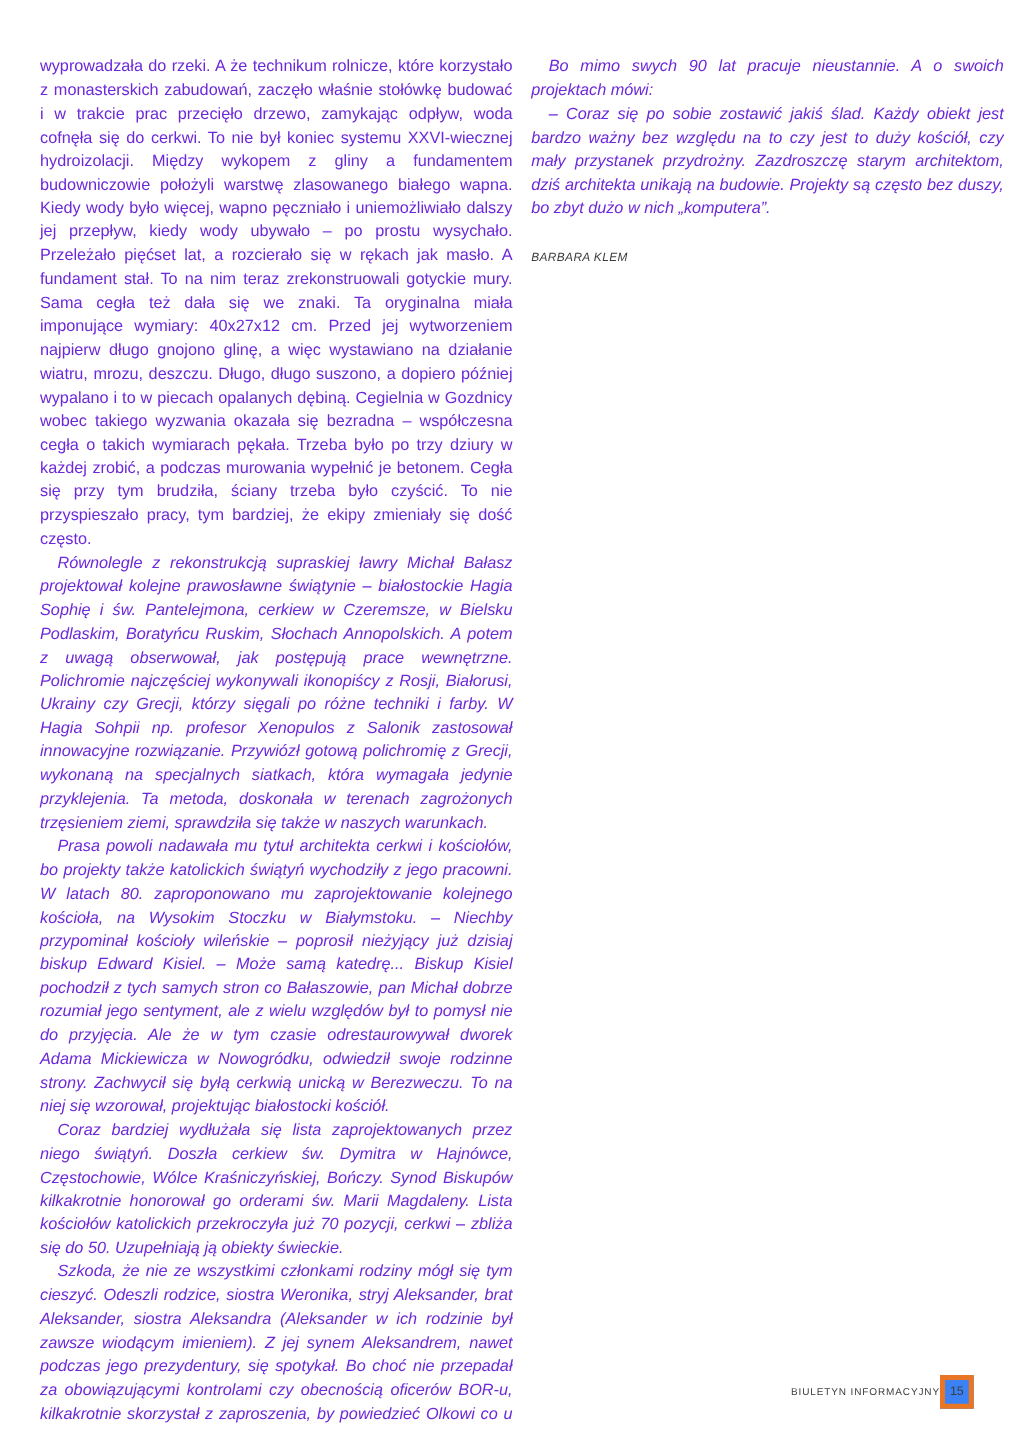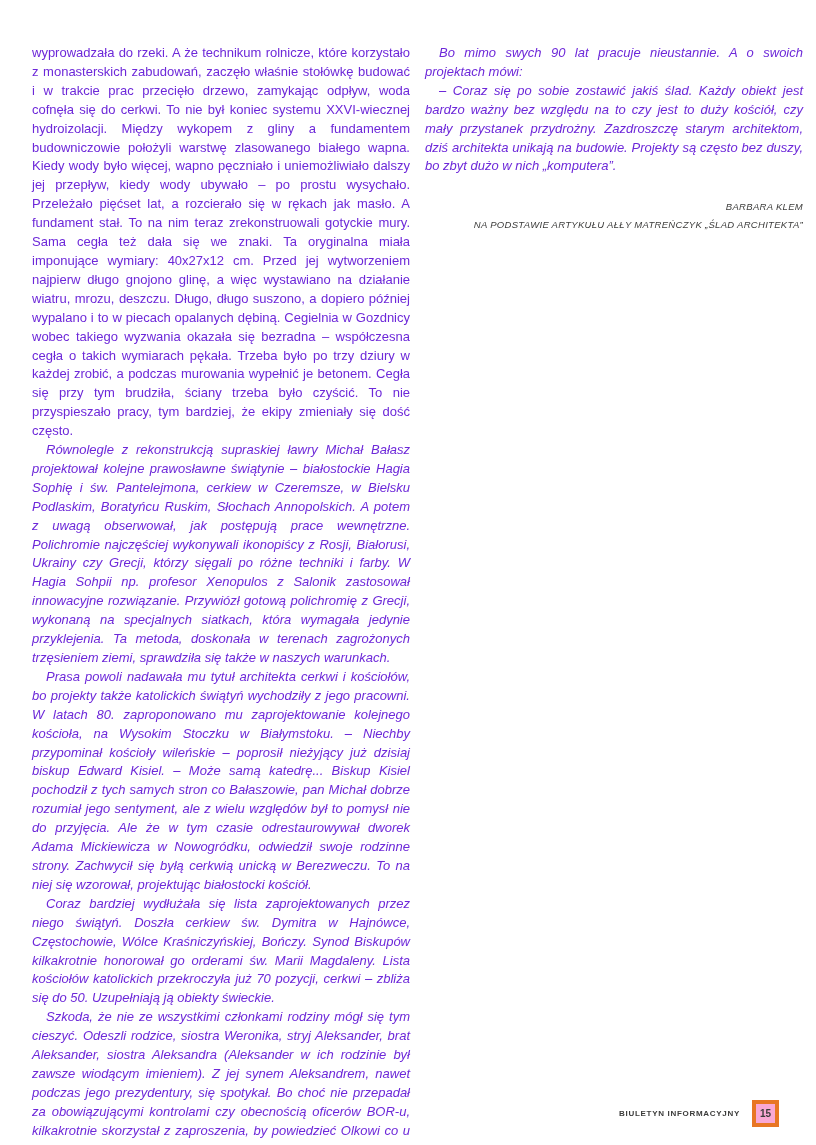--- a/index.html
+++ b/index.html
@@ -23,47 +23,46 @@
   p.body {
     margin: 0;
     font-size: 13px;
     line-height: 18.9px;
     text-align: justify;
     color: #6d28d9;
   }
   p.indent { text-indent: 14px; font-style: italic; }
   .byline {
     margin-top: 22px;
-    text-align: right;
+    text-align: left;
     font-style: italic;
     font-size: 9.5px;
     line-height: 17.5px;
     letter-spacing: 0.3px;
     color: #3c3c3b;
   }
   .footer {
     position: absolute;
     top: 1100px;
     right: 37px;
     display: flex;
     align-items: center;
-    gap: 12px;
-    font-weight: bold;
+    gap: 0;
   }
   .footer-label {
     font-size: 8px;
     letter-spacing: 0.7px;
     color: #3c3c3b;
     white-space: nowrap;
   }
   .page-box {
     width: 19px;
     height: 19px;
     border: 4px solid #e87624;
-    background: #f9a8d4;
+    background: #3b82f6;
     display: flex;
     align-items: center;
     justify-content: center;
     font-size: 10px;
     color: #3c3c3b;
   }
 </style>
 </head>
 <body>
 
@@ -78,21 +77,20 @@
       <p class="body indent">Coraz bardziej wydłużała się lista zaprojektowanych przez niego świątyń. Doszła cerkiew św. Dymitra w Hajnówce, Częstochowie, Wólce Kraśniczyńskiej, Bończy. Synod Biskupów kilkakrotnie honorował go orderami św. Marii Magdaleny. Lista kościołów katolickich przekroczyła już 70 pozycji, cerkwi – zbliża się do 50. Uzupełniają ją obiekty świeckie.</p>
       <p class="body indent">Szkoda, że nie ze wszystkimi członkami rodziny mógł się tym cieszyć. Odeszli rodzice, siostra Weronika, stryj Aleksander, brat Aleksander, siostra Aleksandra (Aleksander w ich rodzinie był zawsze wiodącym imieniem). Z jej synem Aleksandrem, nawet podczas jego prezydentury, się spotykał. Bo choć nie przepadał za obowiązującymi kontrolami czy obecnością oficerów BOR-u, kilkakrotnie skorzystał z zaproszenia, by powiedzieć Olkowi co u niego słychać, nad czym obecnie pracuje.</p>
     </div>
 
     <div class="col">
       <p class="body indent">Bo mimo swych 90 lat pracuje nieustannie. A o swoich projektach mówi:</p>
       <p class="body indent">– Coraz się po sobie zostawić jakiś ślad. Każdy obiekt jest bardzo ważny bez względu na to czy jest to duży kościół, czy mały przystanek przydrożny. Zazdroszczę starym architektom, dziś architekta unikają na budowie. Projekty są często bez duszy, bo zbyt dużo w nich „komputera”.</p>
 
       <div class="byline">
         <div>BARBARA KLEM</div>
-        <div>NA PODSTAWIE ARTYKUŁU AŁŁY MATREŃCZYK „ŚLAD ARCHITEKTA”</div>
       </div>
     </div>
 
   </div>
 
   <div class="footer">
     <span class="footer-label">BIULETYN INFORMACYJNY</span>
     <span class="page-box">
       <span>15</span>
     </span>

